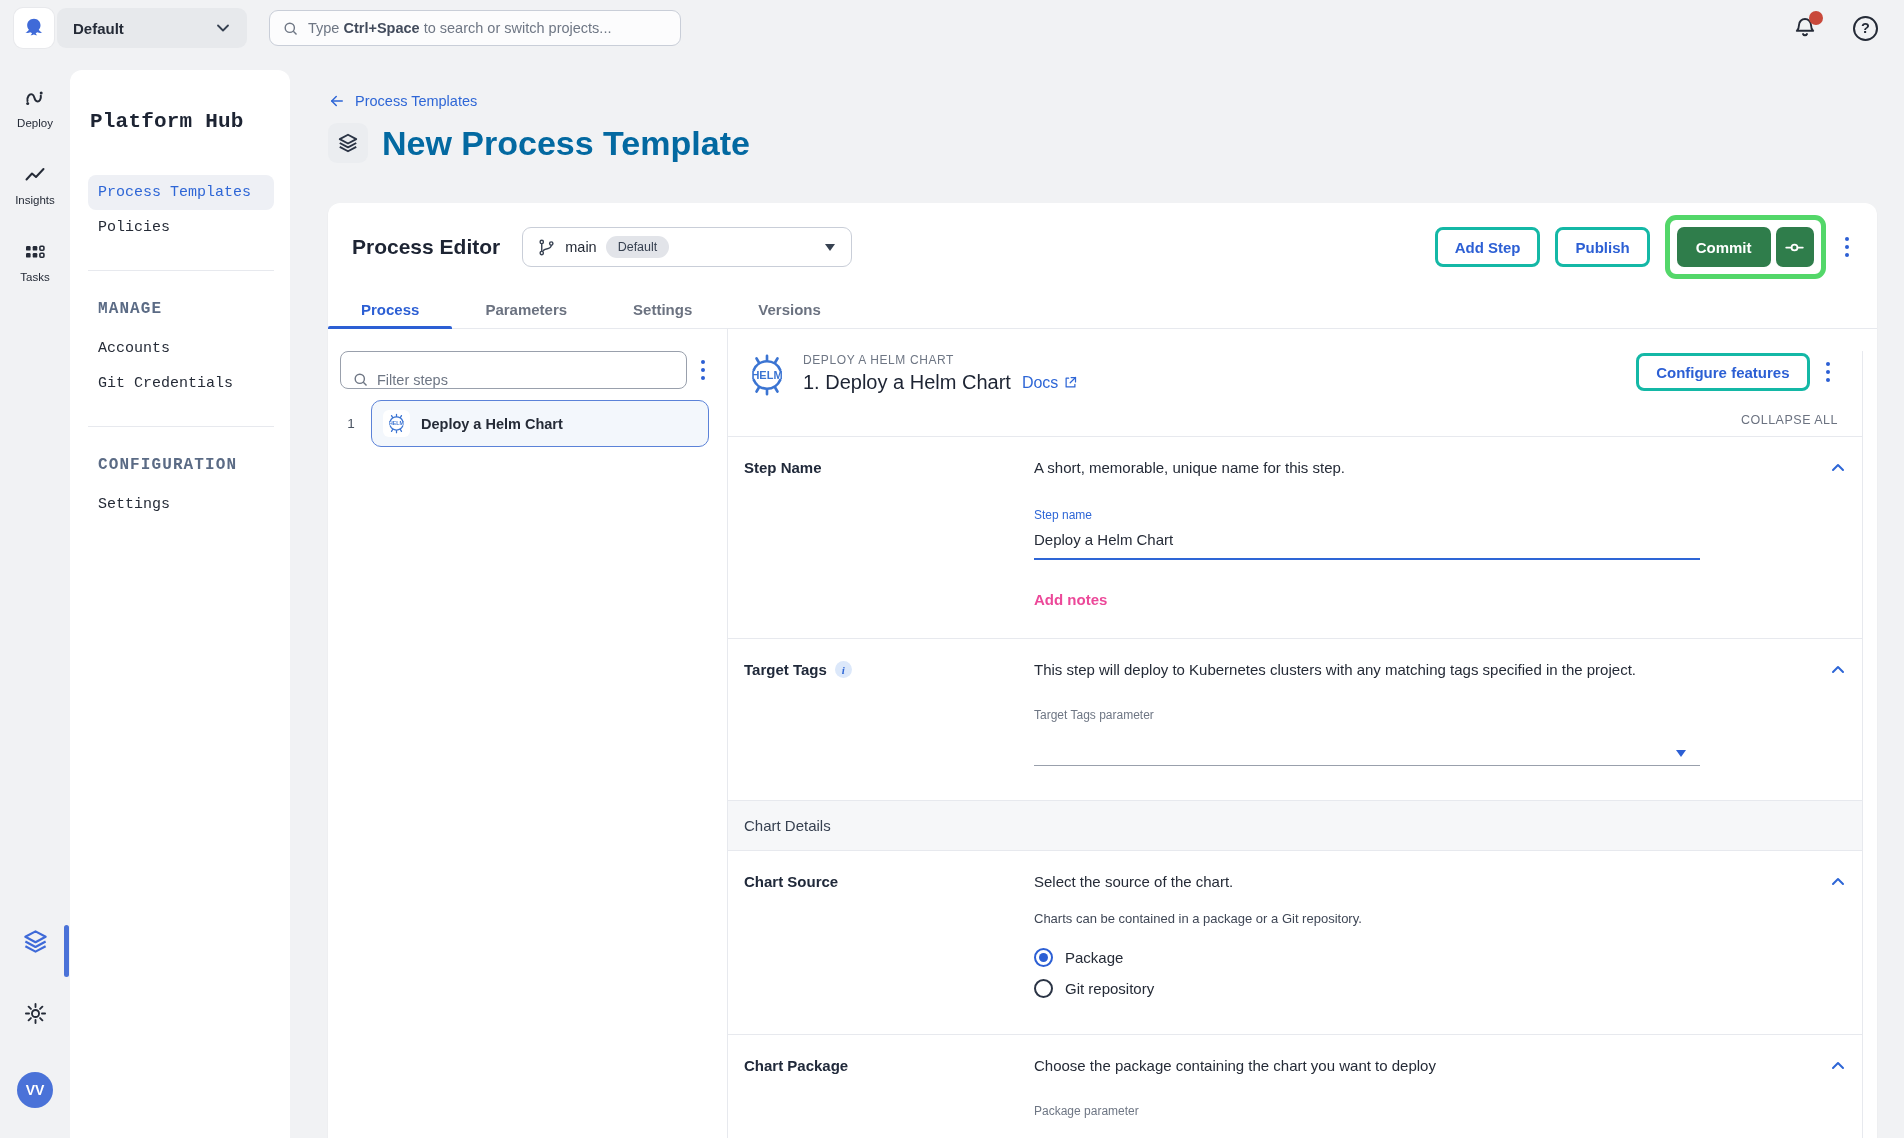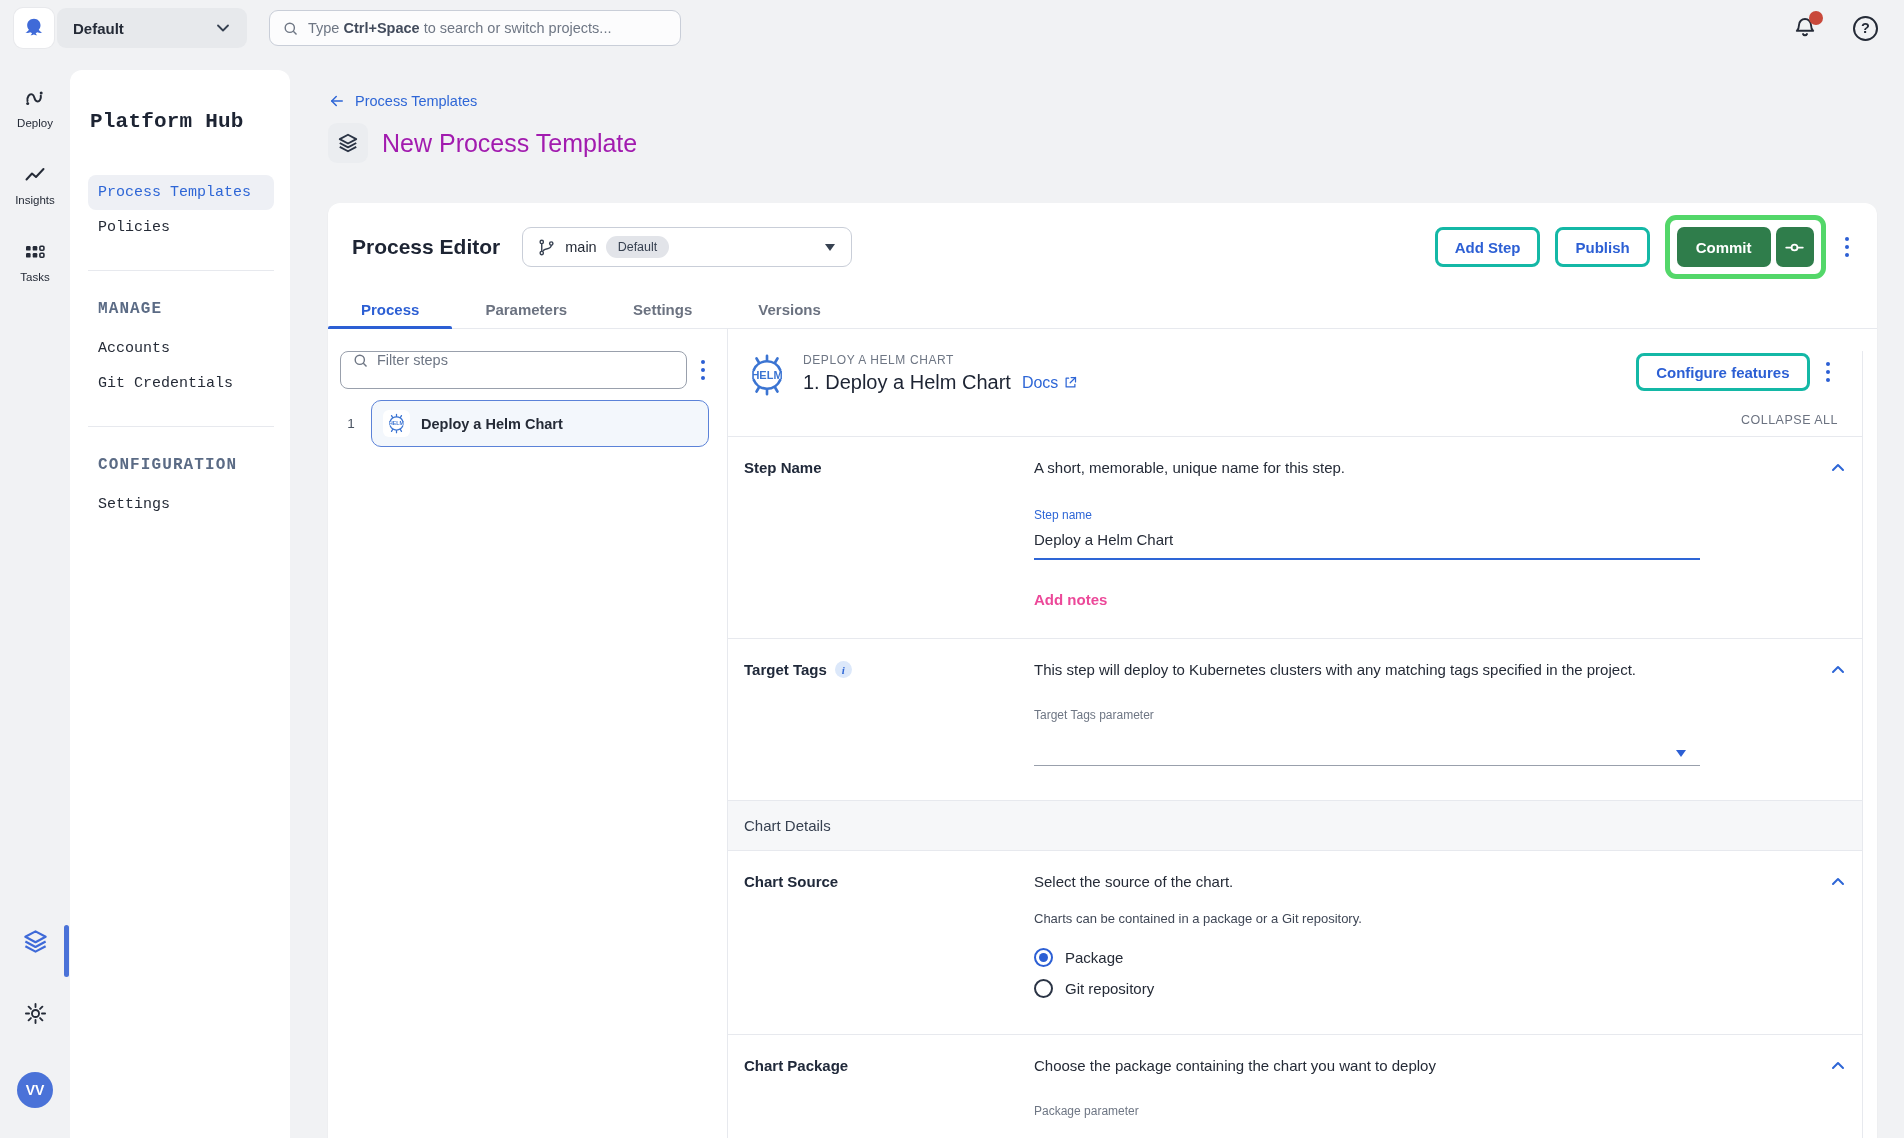--- a/index.html
+++ b/index.html
@@ -49,21 +49,21 @@
   .nav-divider { border-top:1px solid #e7e9ee; margin:25px 0 29px; }
   .section-label { font-size:16px; font-weight:700; color:#5b6b85; letter-spacing:1.1px;
     padding-left:10px; margin-bottom:13px; }
 
   .main { flex:1; padding:0 27px 0 38px; }
   .breadcrumb { margin-top:36px; display:flex; align-items:center; gap:9px;
     color:#2e66d6; font-size:14.5px; font-weight:500; cursor:pointer; width:max-content; }
   .title-row { margin-top:13px; display:flex; align-items:center; gap:14px; }
   .title-tile { width:40px; height:40px; border-radius:9px; background:#ebedf0;
     display:flex; align-items:center; justify-content:center; }
-  .page-title { font-size:25px; font-weight:400; color:#a21caf; }
+  .page-title { font-size:34px; font-weight:700; color:#0369a1; }
 
   
   .card { margin-top:40px; background:#fff; border-radius:12px; height:990px;
     box-shadow:0 1px 2px rgba(16,24,40,.05); overflow:hidden; }
   .card-head { height:88px; display:flex; align-items:center; padding:0 24px; }
   .ph-title { font-size:21px; font-weight:700; color:#1d2433; margin-right:22px; }
   .branch-select { width:330px; height:40px; border:1px solid #c9ced8; border-radius:9px;
     display:flex; align-items:center; padding:0 16px 0 14px; gap:9px; cursor:pointer; font-size:14.5px; }
   .pill { background:#e2e4e9; border-radius:999px; padding:4px 12px; font-size:12.5px; color:#374151; }
   .caret { width:0; height:0; border-left:5.5px solid transparent; border-right:5.5px solid transparent;
@@ -84,21 +84,21 @@
   .tab { padding:0 33px; display:flex; align-items:center; font-size:15px; font-weight:600;
     color:#6b7280; position:relative; cursor:pointer; }
   .tab.active { color:#2c5fd4; }
   .tab.active::after { content:""; position:absolute; left:0; right:0; bottom:-1px; height:3px;
     background:#2c5fd4; border-radius:2px 2px 0 0; }
 
   .panes { display:flex; height:864px; }
   .steps-pane { width:400px; flex:none; border-right:1px solid #e7e9ee; padding:22px 18px 0 12px; }
   .filter-row { display:flex; align-items:center; gap:10px; }
   .filter { flex:1; height:38px; border:1px solid #99a0ac; border-radius:8px; background:#fff;
-    display:flex; align-items:flex-start; gap:8px; padding:0 11px; }
+    display:flex; align-items:flex-end; gap:8px; padding:0 11px; }
   .filter input { border:none; outline:none; flex:1; font-size:14.5px; font-family:inherit; color:#252b37;
     background:transparent; }
   .filter input::placeholder { color:#6e7684; }
   .steps-row { display:flex; gap:9px; align-items:center; margin-top:11px; }
   .step-index { width:22px; text-align:center; color:#4b5563; font-size:13.5px; }
   .step-item { flex:1; border:1.5px solid #5b82d8; background:#f3f7fc; border-radius:10px; height:47px;
     display:flex; align-items:center; gap:11px; padding:0 11px; font-weight:600; font-size:14.5px; cursor:pointer; }
   .mini-helm { width:27px; height:27px; background:#fff; border-radius:6px;
     display:flex; align-items:center; justify-content:center; }
 

